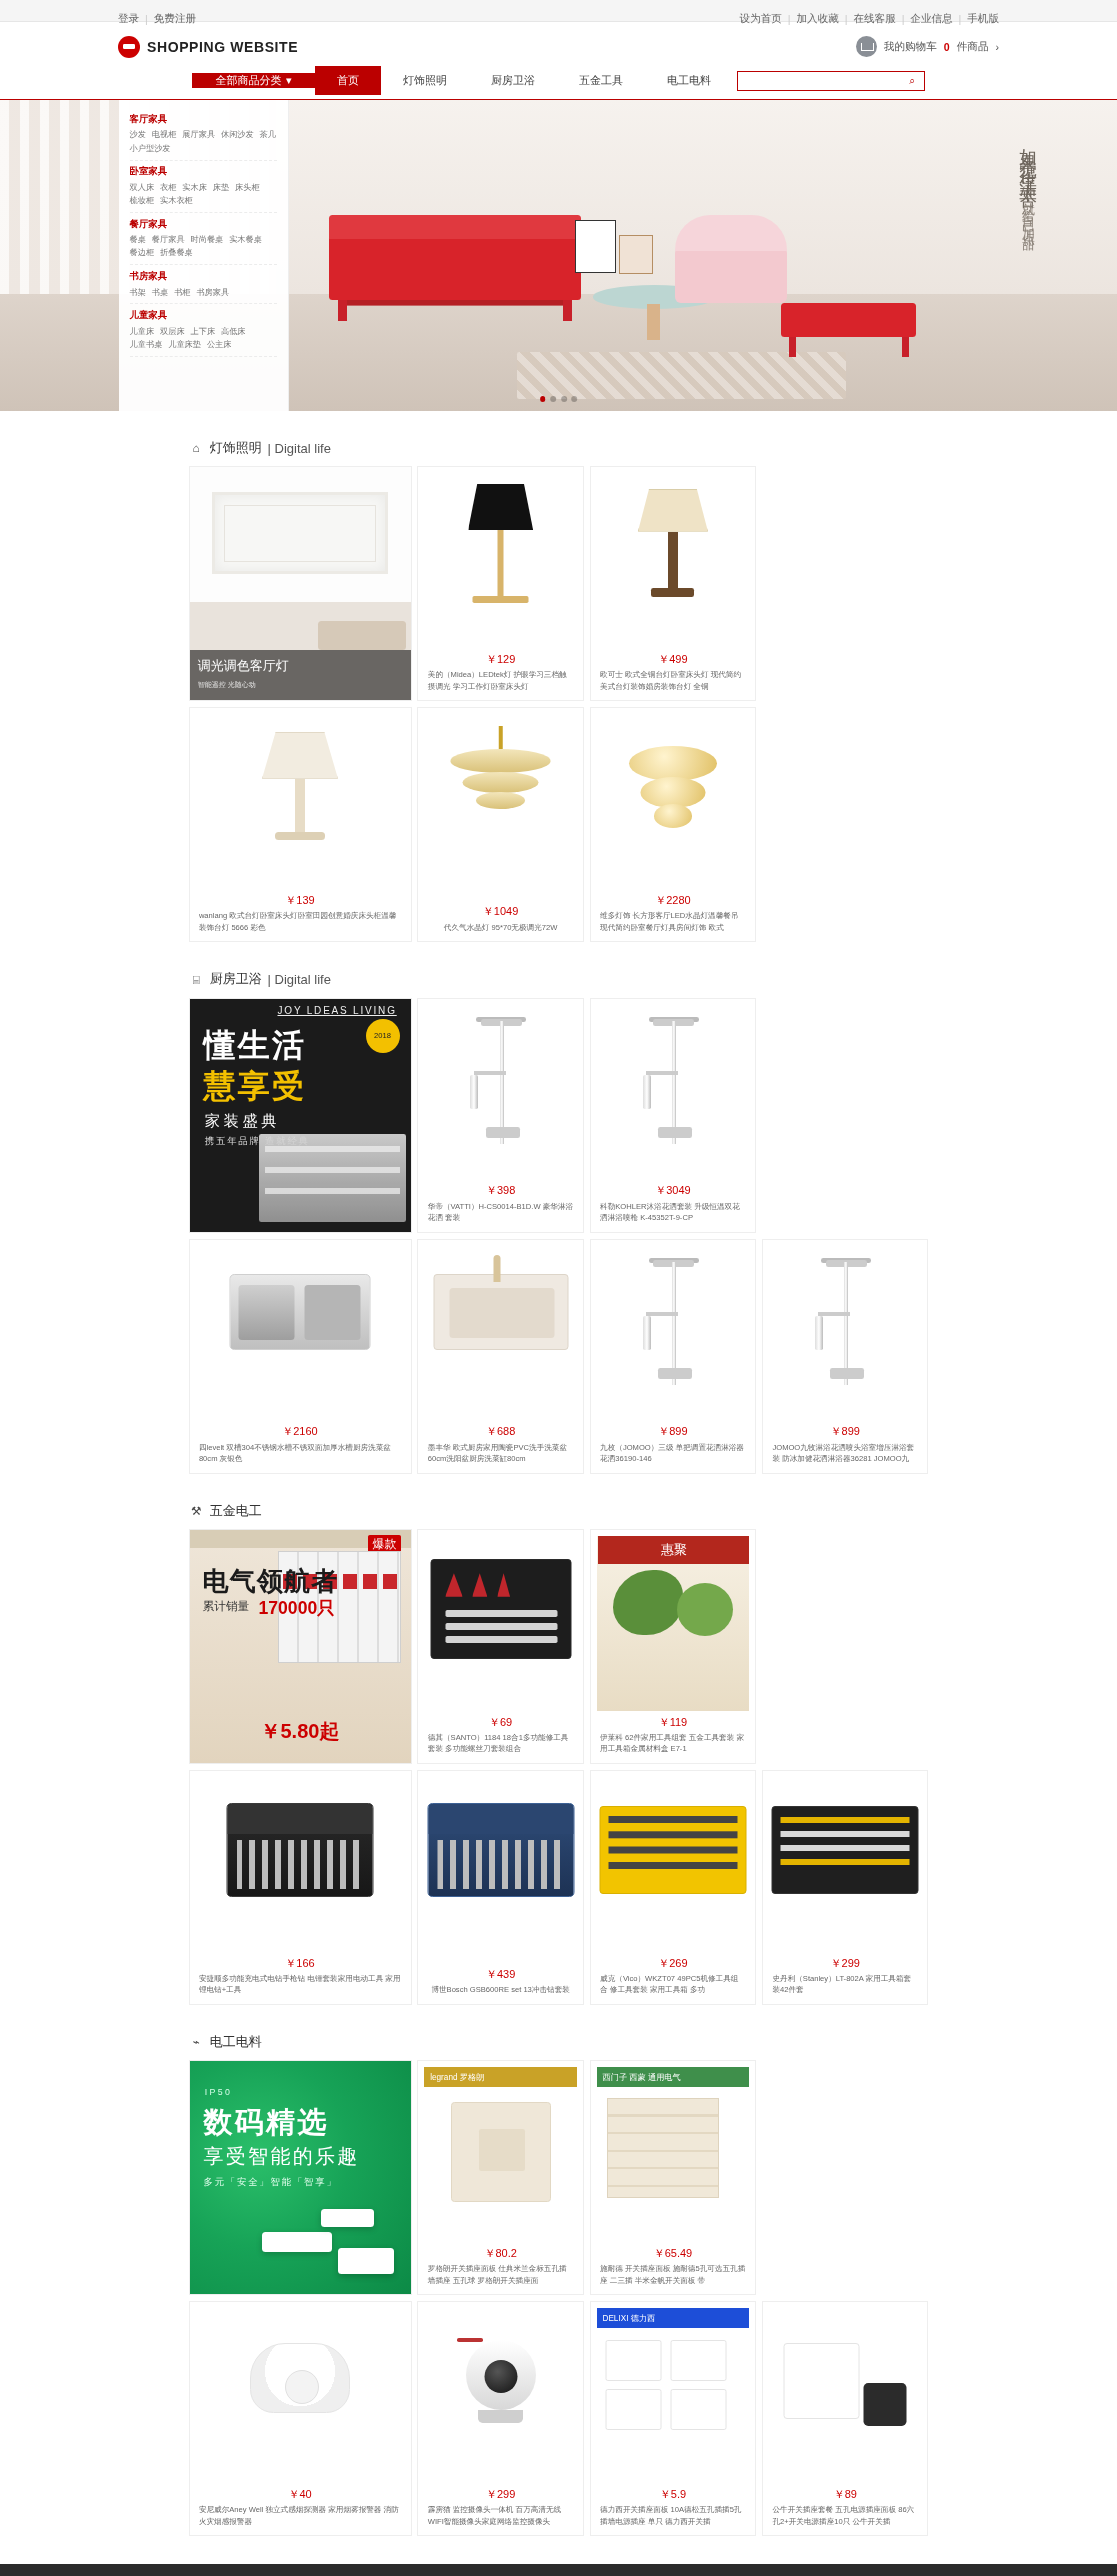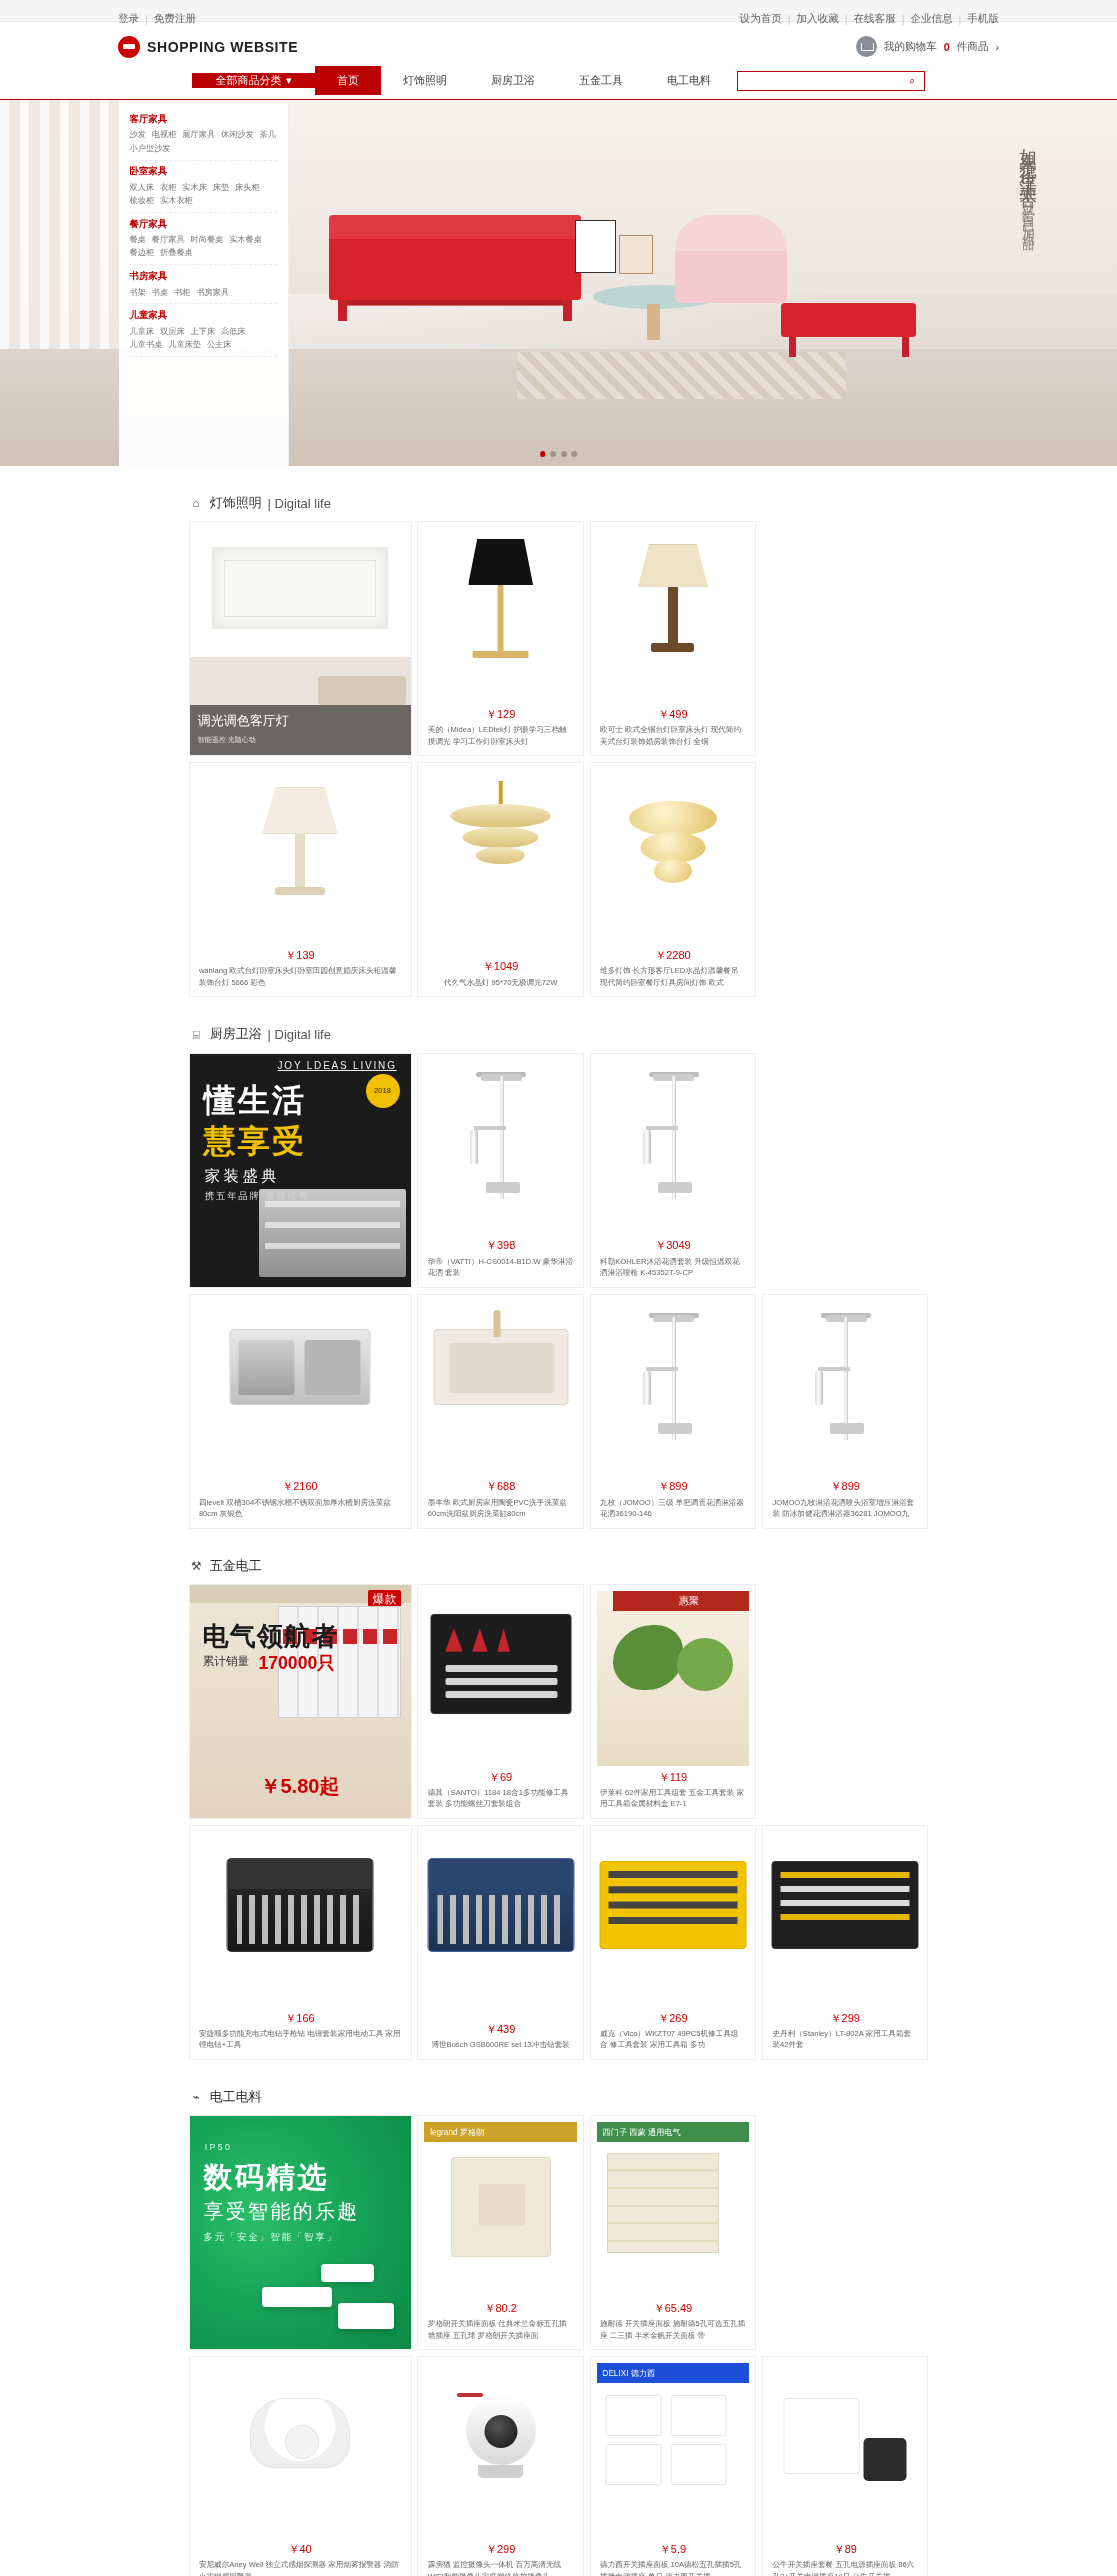--- a/index.html
+++ b/index.html
@@ -74,21 +74,21 @@
   }
   .nav .items { display: flex; align-items: center; }
   .nav .items a {
     display: flex; align-items: center; height: 29px;
     padding: 0 22px; font-size: 11px; color: #444; text-decoration: none;
   }
   .nav .items a.active { background: #b00; color: #fff; }
 
   
   .hero {
-    position: relative; height: 366px; overflow: hidden;
+    position: relative; height: 311px; overflow: hidden;
     background: linear-gradient(180deg,#f3eeea 0%,#eae3de 100%);
   }
   .hero-photo {
     position: absolute; inset: 0;
     background:
       radial-gradient(ellipse at 20% 20%, rgba(255,255,255,.95) 0%, rgba(245,240,236,0) 60%),
       linear-gradient(180deg, #efe9e4 0%, #e7dfd9 55%, #ded5ce 100%);
   }
   .curtain {
     position:absolute; left:0; top:0; width:276px; height:100%;
@@ -367,21 +367,21 @@
   .toolcase{ position:absolute; left:50%; top:23.5px; transform:translateX(-50%); width:141px;height:100px;
     background:#1d1d1d; border-radius:3.5px; border:1.8px solid #2b2b2b;}
   .toolcase .tri{ position:absolute; background:#c0262c; }
   .toolcase .tri:nth-child(1){ left:14px; top:13px; width:17.6px;height:23.5px; clip-path:polygon(50% 0,100% 100%,0 100%);}
   .toolcase .tri:nth-child(2){ left:41px; top:13px; width:15.3px;height:23.5px; clip-path:polygon(50% 0,100% 100%,0 100%);}
   .toolcase .tri:nth-child(3){ left:66px; top:13px; width:13px;height:23.5px; clip-path:polygon(50% 0,100% 100%,0 100%);}
   .toolcase .bar{ position:absolute; left:14px; top:50px; width:112px;height:7px;background:#d4d4d4;border-radius:1.8px;
      box-shadow:0 13px 0 #d4d4d4, 0 26px 0 #d4d4d4;}
 
   .food-card{ position:absolute; inset:0; background:linear-gradient(180deg,#f7f1e4,#e8dcc4);}
-  .food-card .hdr{ position:absolute; left:16px; top:0; width:100%; height:20px; background:#b3271d; color:#fff; font-size:10px;
+  .food-card .hdr{ position:absolute; left:1px; top:0; width:100%; height:28px; background:#b3271d; color:#fff; font-size:13px;
      display:flex; align-items:center; justify-content:center;}
   .food-card .leaf{ position:absolute; left:16.4px; top:34px; width:70px;height:65px; background:#5a8f3a; border-radius:60% 40% 55% 45%;}
   .food-card .leaf2{ position:absolute; right:16.4px; top:47px; width:56px;height:53px; background:#74a84b; border-radius:50%;}
 
   .toolbox{ position:absolute; left:50%; top:26px; transform:translateX(-50%); width:147px;height:94px;
     background:linear-gradient(180deg,#2a2a2a,#171717); border-radius:4.7px; border:1.2px solid #3a3a3a;}
   .toolbox .lid{ position:absolute; left:0; top:0; width:100%; height:30.5px; background:#333; border-radius:4.7px 4.7px 0 0;}
   .toolbox .tools{ position:absolute; left:9.4px; top:36px; width:128px; height:49px;
     background: repeating-linear-gradient(90deg,#bdbdbd 0 5.9px, transparent 5.9px 13px);}
   .toolbox.blue { background:linear-gradient(180deg,#2f4d7a,#1d3254); border-color:#3d6195;}

